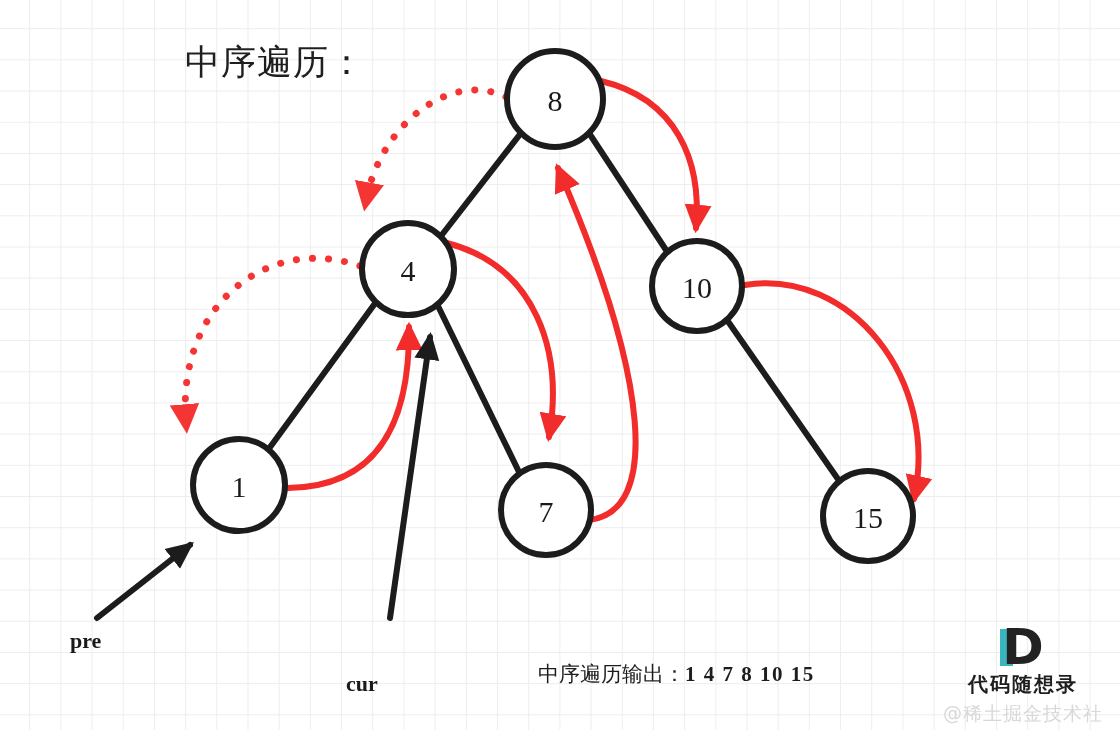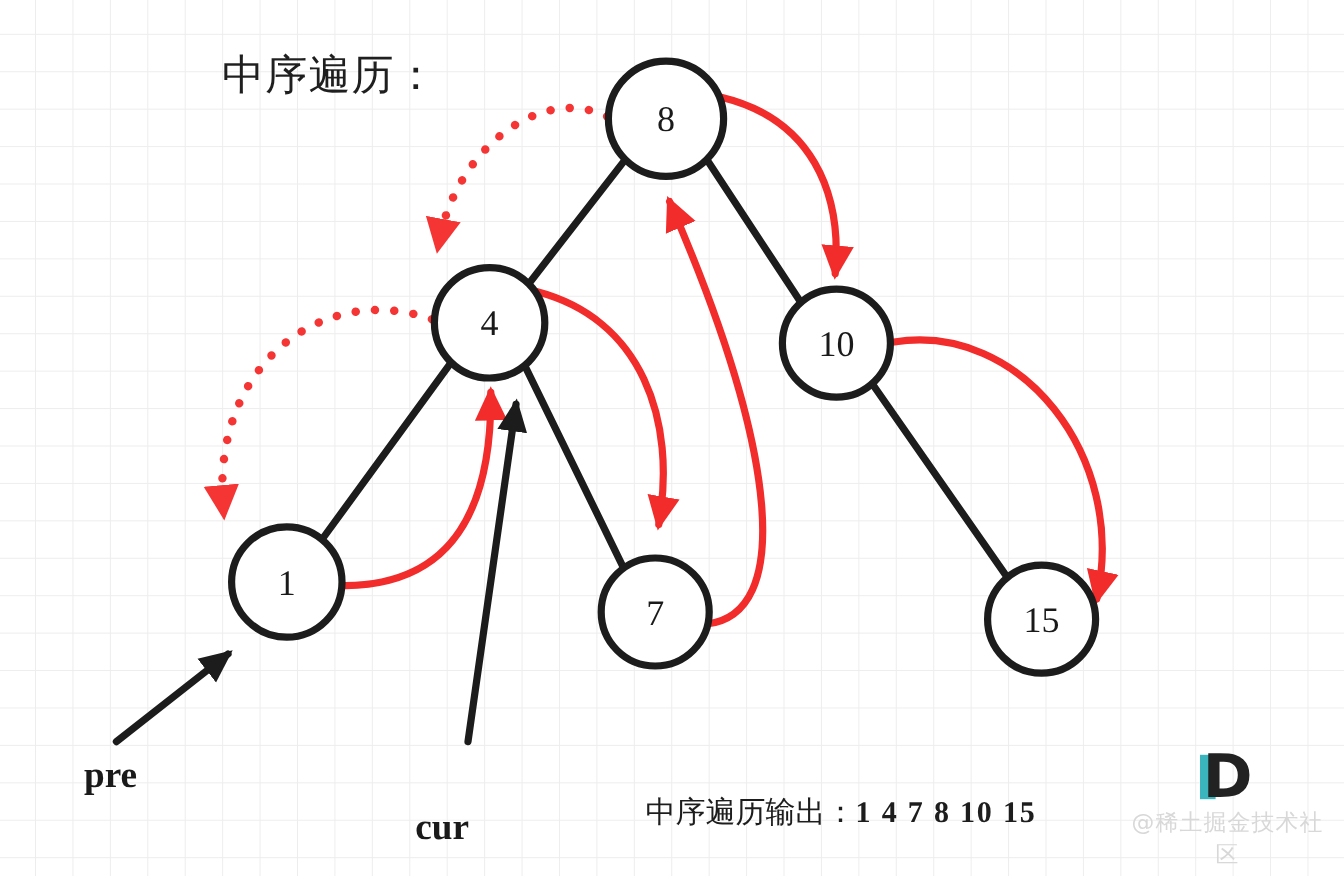--- a/index.html
+++ b/index.html
@@ -72,31 +72,31 @@
     color: #1f1f1f;
     font-family: "Liberation Serif", "DejaVu Serif", serif;
     letter-spacing: 1px;
     white-space: nowrap;
     margin-left: 22px;
   }
   .ptr-label {
     position: absolute;
     font-family: "Liberation Serif", "DejaVu Serif", serif;
     font-weight: bold;
-    font-size: 31px;
+    font-size: 22px;
     color: #1a1a1a;
     white-space: nowrap;
   }
   #pre-label { left: 70px; top: 628px; }
   #cur-label { left: 346px; top: 671px; }
   .output-text {
     position: absolute;
     left: 538px;
     top: 660px;
-    font-size: 25px;
+    font-size: 21px;
     color: #1d1d1d;
     font-family: "Liberation Serif", "DejaVu Serif", serif;
     white-space: nowrap;
   }
   .output-text .out-seq {
     font-weight: bold;
     letter-spacing: 1.5px;
   }
   #watermark {
     position: absolute;
@@ -229,16 +229,17 @@
 
   <div class="output-text">
     <span>中序遍历输出：</span><span class="out-seq">1 4 7 8 10 15</span>
   </div>
 
   <div id="watermark">
     <div id="wm-logo">
       <div class="bar"></div>
       <div class="dee">D</div>
     </div>
+    <div id="wm-name">代码随想录</div>
     <div id="wm-site">@稀土掘金技术社区</div>
   </div>
 
 </div>
 
 </body></html>

